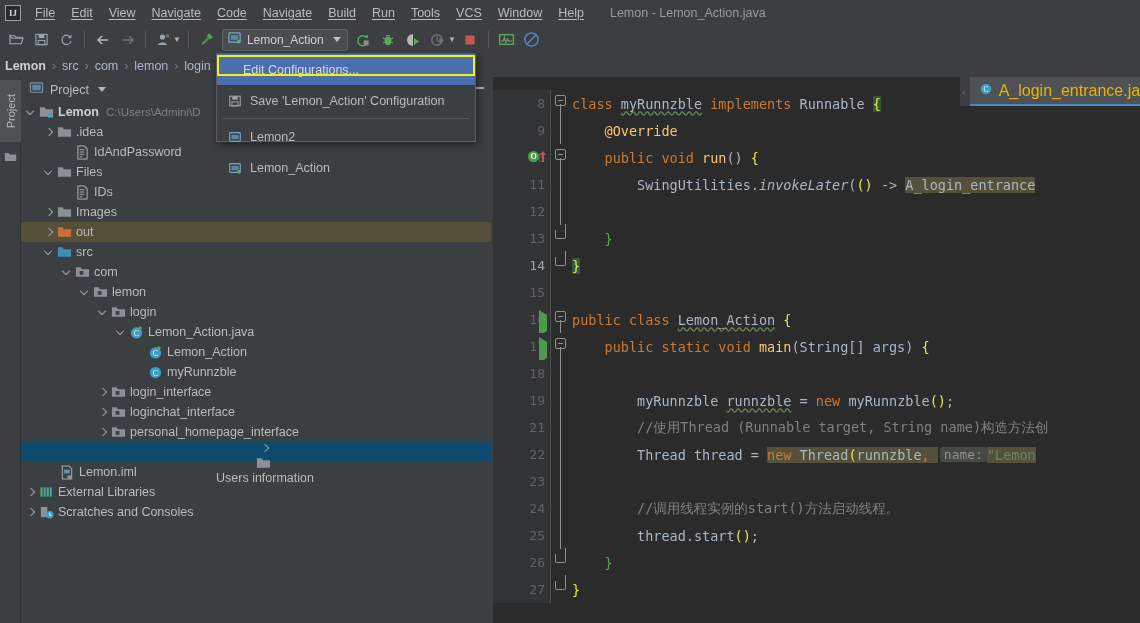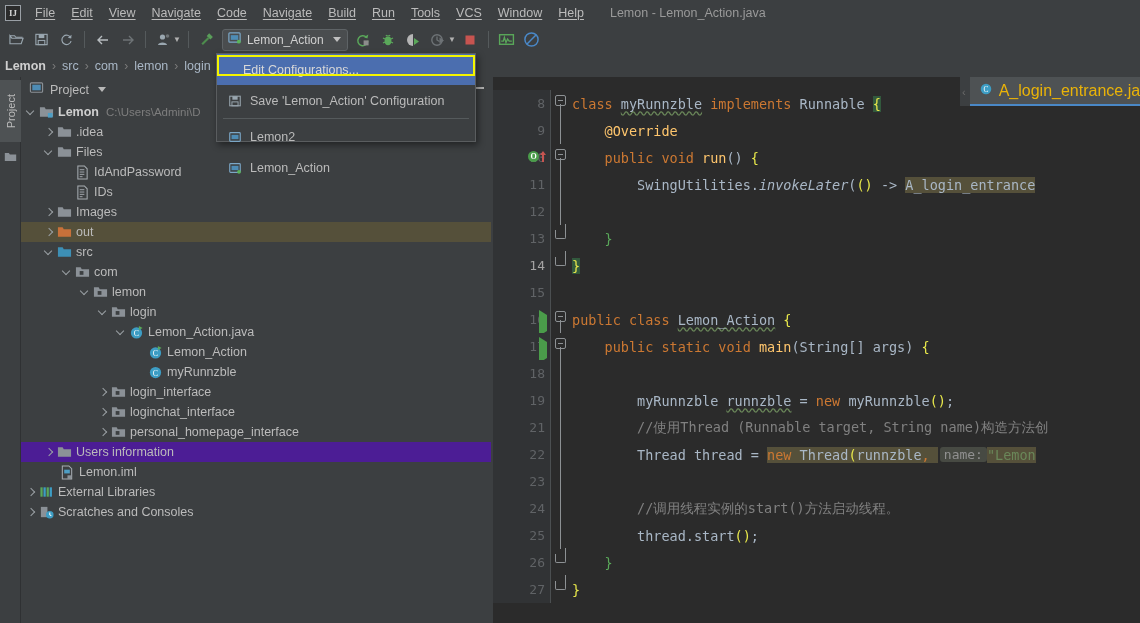--- a/index.html
+++ b/index.html
@@ -104,21 +104,21 @@
   .proj-min {
     position: absolute; right: 7px; top: 10px; width: 11px; height: 2px;
     background: #b0b0b0;
   }
   .tree { position: absolute; left: 0; top: 25px; width: 470px; height: 521px;
           overflow: hidden; }
   .trow {
     height: 20px; display: flex; align-items: center; white-space: nowrap;
     font-size: 12.5px; color: #bbbbbb; padding-right: 4px;
   }
-  .trow.sel-blue { background: #4c1d95; }
+  .trow.sel-blue { background: #0c4a6e; flex-direction: column; }
   .trow.sel-olive { background: #55503a; }
   .chev {
     position: relative; width: 13px; height: 13px; flex: 0 0 13px;
   }
   .chev::after {
     content: ""; position: absolute; left: 3px; top: 3px;
     width: 5px; height: 5px; border-right: 1.6px solid #9aa0a5;
     border-bottom: 1.6px solid #9aa0a5; transform: rotate(-45deg);
   }
   .chev.open::after { transform: rotate(45deg); left: 2px; top: 2px; }
@@ -456,38 +456,38 @@
       <div class="trow" style="padding-left:22px">
         <span class="chev"></span>
         <span class="ticon">
           <svg width="15" height="14" viewBox="0 0 16 14">
               <path d="M1 2 L6 2 L7.2 4 L15 4 L15 12 L1 12 Z" fill="#8b9197"></path>
             </svg>
         </span>
         <span class="tlabel">.idea</span>
       </div>
 
-      <div class="trow" style="padding-left:22px">
-        <span class="chev open"></span>
-        <span class="ticon">
-          <svg width="15" height="14" viewBox="0 0 16 14">
-              <path d="M1 2 L6 2 L7.2 4 L15 4 L15 12 L1 12 Z" fill="#8b9197"></path>
-            </svg>
-        </span>
-        <span class="tlabel">Files</span>
-      </div>
-
       <div class="trow" style="padding-left:53px">
         <span class="ticon">
           <svg width="13" height="15" viewBox="0 0 14 16">
             <path d="M2 1 L9 1 L12 4 L12 15 L2 15 Z" fill="none" stroke="#a7adb2" stroke-width="1.1"></path>
             <path d="M4 5 L9 5 M4 7.5 L9 7.5 M4 10 L9 10 M4 12.5 L7 12.5" stroke="#a7adb2" stroke-width="1"></path>
           </svg>
         </span>
         <span class="tlabel">IdAndPassword</span>
+      </div>
+
+      <div class="trow" style="padding-left:22px">
+        <span class="chev open"></span>
+        <span class="ticon">
+          <svg width="15" height="14" viewBox="0 0 16 14">
+              <path d="M1 2 L6 2 L7.2 4 L15 4 L15 12 L1 12 Z" fill="#8b9197"></path>
+            </svg>
+        </span>
+        <span class="tlabel">Files</span>
       </div>
 
       <div class="trow" style="padding-left:53px">
         <span class="ticon">
           <svg width="13" height="15" viewBox="0 0 14 16">
             <path d="M2 1 L9 1 L12 4 L12 15 L2 15 Z" fill="none" stroke="#a7adb2" stroke-width="1.1"></path>
             <path d="M4 5 L9 5 M4 7.5 L9 7.5 M4 10 L9 10 M4 12.5 L7 12.5" stroke="#a7adb2" stroke-width="1"></path>
           </svg>
         </span>
         <span class="tlabel">IDs</span>

